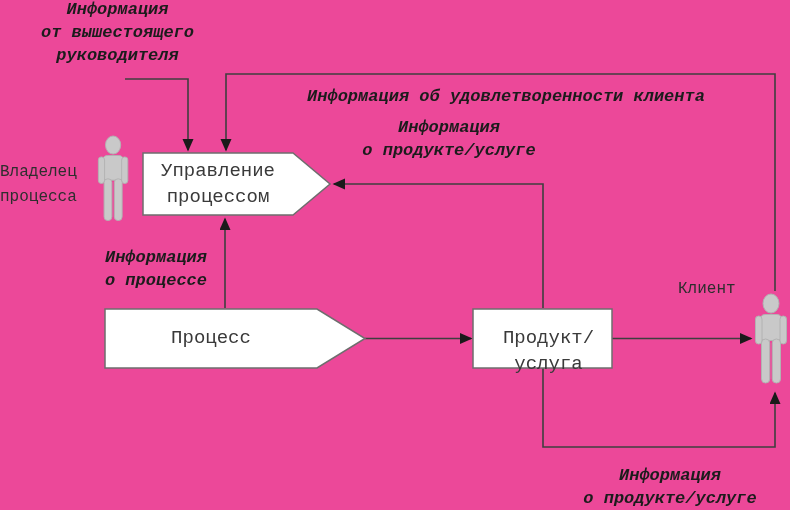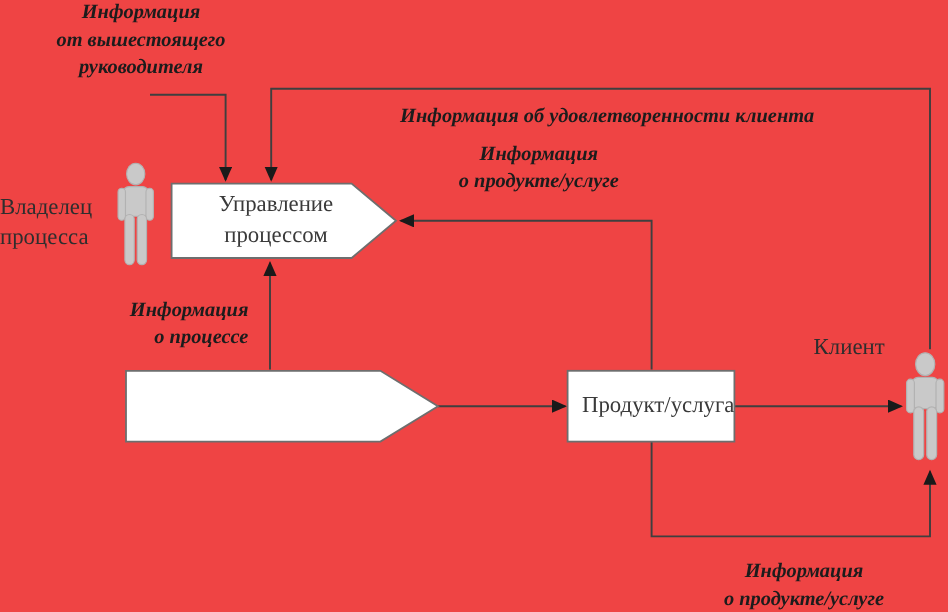--- a/index.html
+++ b/index.html
@@ -1,24 +1,24 @@
 <!DOCTYPE html>
 <html><head>
 <meta charset="utf-8">
 <style>
   html,body{margin:0;padding:0;background:#fff;}
   .stage{
-    position:relative;width:790px;height:510px;background:#ef4444;overflow:hidden;
-    font-family:Liberation Serif, serif;
+    position:relative;width:790px;height:510px;background:#ec4899;overflow:hidden;
+    font-family:Liberation Mono, monospace;
   }
   .stage svg{position:absolute;left:0;top:0;}
   .lbl{position:absolute;white-space:pre-line;color:#1c1c1c;}
   .flow-lbl{font-size:17px;font-weight:bold;font-style:italic;line-height:23px;text-align:center;}
   .node-lbl{font-size:19px;font-weight:normal;color:#3a3a3a;line-height:26px;text-align:center;}
-  .actor-lbl{font-size:19px;color:#2e2e2e;line-height:25px;}
+  .actor-lbl{font-size:16px;color:#2e2e2e;line-height:25px;}
 </style>
 </head>
 <body>
 
 <div class="stage">
 
   <svg width="790" height="510" viewBox="0 0 790 510">
     <defs>
       <marker id="arrow" markerUnits="userSpaceOnUse" markerWidth="14" markerHeight="12" refX="11" refY="5.5" orient="auto">
         <path d="M0,0 L12.5,5.5 L0,11 Z" fill="#1a1a1a"></path>
@@ -64,23 +64,24 @@
 
   <div class="lbl flow-lbl" style="left:349px;top:116px;width:200px;">Информация
 о продукте/услуге</div>
 
   <div class="lbl flow-lbl" style="left:47px;top:246px;width:160px;text-align:right;">Информация
 о процессе</div>
 
   <div class="lbl flow-lbl" style="left:570px;top:464px;width:200px;">Информация
 о продукте/услуге</div>
 
-  <div class="lbl node-lbl" style="left:143px;top:158px;width:150px;margin-left:12px;">Управление
+  <div class="lbl node-lbl" style="left:143px;top:158px;width:150px;">Управление
 процессом</div>
 
+  <div class="lbl node-lbl" style="left:105px;top:325px;width:212px;">Процесс</div>
 
   <div class="lbl node-lbl" style="left:473px;top:325px;width:151px;">Продукт/услуга</div>
 
   <div class="lbl actor-lbl" style="left:0px;top:160px;width:95px;text-align:left;">Владелец
 процесса</div>
 
   <div class="lbl actor-lbl" style="left:678px;top:277px;width:100px;">Клиент</div>
 
 </div>
 

